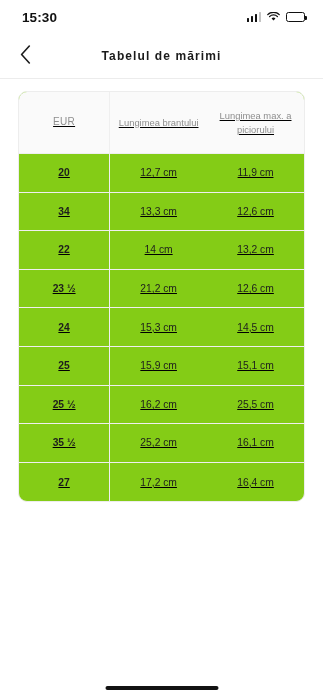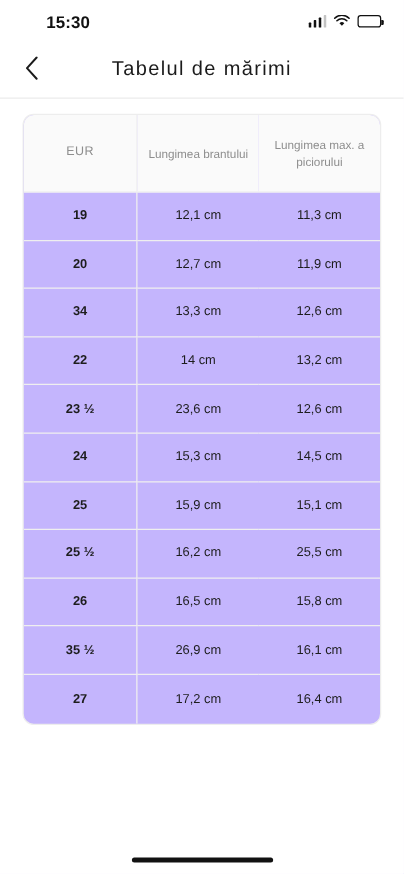--- a/index.html
+++ b/index.html
@@ -9,21 +9,20 @@
     font-family:"Liberation Sans", sans-serif;
     overflow:hidden;
   }
   .phone { position:relative; width:323px; height:699px; background:#fff; }
 
   
   .statusbar {
     height:34px; display:flex; align-items:center;
     justify-content:space-between;
     padding:0 18px 0 22px;
-    margin-left:15px;
   }
   .status-time {
     font-size:13.5px; font-weight:700; color:#111;
     letter-spacing:0.1px;
   }
   .status-icons { display:flex; align-items:center; gap:6px; }
   .signal { display:flex; align-items:flex-end; gap:1.5px; height:10px; }
   .signal i { width:2.5px; background:#111; display:block; border-radius:0.5px; }
   .signal i:nth-child(1){ height:4px; }
   .signal i:nth-child(2){ height:6px; }
@@ -45,31 +44,32 @@
   .navbar {
     height:44px; position:relative;
     display:flex; align-items:center; justify-content:center;
   }
   .back-btn {
     position:absolute; left:8px; top:50%; transform:translateY(-50%);
     width:34px; height:34px; display:flex; align-items:center; justify-content:center;
     cursor:pointer; background:none; border:none;
   }
   .nav-title {
-    font-size:16px; font-weight:400; color:#1b1b1b;
+    font-size:12px; font-weight:700; color:#1b1b1b;
     letter-spacing:1.1px;
   }
   .nav-sep { height:1px; background:#ececec; width:100%; }
 
   
   .table-wrap { padding:12px 18px 0 18px; }
   .size-table {
     width:100%; border-collapse:separate; border-spacing:0;
     border:1px solid #ededed; border-radius:9px; overflow:hidden;
-    background:#c4b5fd;
+    background:#84cc16;
+    text-decoration:underline;
   }
   .size-table th, .size-table td {
     text-align:center; vertical-align:middle;
     border-bottom:1px solid #efefef;
   }
   .size-table thead th {
     background:#fafafa; color:#8e8e8e;
     font-size:9.4px; font-weight:400; line-height:1.45;
     padding:12px 4px; height:62px;
   }
@@ -135,67 +135,57 @@
     <table class="size-table">
       <thead>
         <tr>
           <th class="col-eur">EUR</th>
           <th class="col-b">Lungimea brantului</th>
           <th class="col-c">Lungimea max. a piciorului</th>
         </tr>
       </thead>
       <tbody id="table-body">
           <tr>
-            <td class="c-eur">19</td>
-            <td class="c-b">12,1 cm</td>
-            <td class="c-c">11,3 cm</td>
-          </tr>
-          <tr>
             <td class="c-eur">20</td>
             <td class="c-b">12,7 cm</td>
             <td class="c-c">11,9 cm</td>
           </tr>
           <tr>
             <td class="c-eur">34</td>
             <td class="c-b">13,3 cm</td>
             <td class="c-c">12,6 cm</td>
           </tr>
           <tr>
             <td class="c-eur">22</td>
             <td class="c-b">14 cm</td>
             <td class="c-c">13,2 cm</td>
           </tr>
           <tr>
             <td class="c-eur">23 ½</td>
-            <td class="c-b">23,6 cm</td>
+            <td class="c-b">21,2 cm</td>
             <td class="c-c">12,6 cm</td>
           </tr>
           <tr>
             <td class="c-eur">24</td>
             <td class="c-b">15,3 cm</td>
             <td class="c-c">14,5 cm</td>
           </tr>
           <tr>
             <td class="c-eur">25</td>
             <td class="c-b">15,9 cm</td>
             <td class="c-c">15,1 cm</td>
           </tr>
           <tr>
             <td class="c-eur">25 ½</td>
             <td class="c-b">16,2 cm</td>
             <td class="c-c">25,5 cm</td>
           </tr>
           <tr>
-            <td class="c-eur">26</td>
-            <td class="c-b">16,5 cm</td>
-            <td class="c-c">15,8 cm</td>
-          </tr>
-          <tr>
             <td class="c-eur">35 ½</td>
-            <td class="c-b">26,9 cm</td>
+            <td class="c-b">25,2 cm</td>
             <td class="c-c">16,1 cm</td>
           </tr>
           <tr>
             <td class="c-eur">27</td>
             <td class="c-b">17,2 cm</td>
             <td class="c-c">16,4 cm</td>
           </tr>
         </tbody>
     </table>
   </div>

